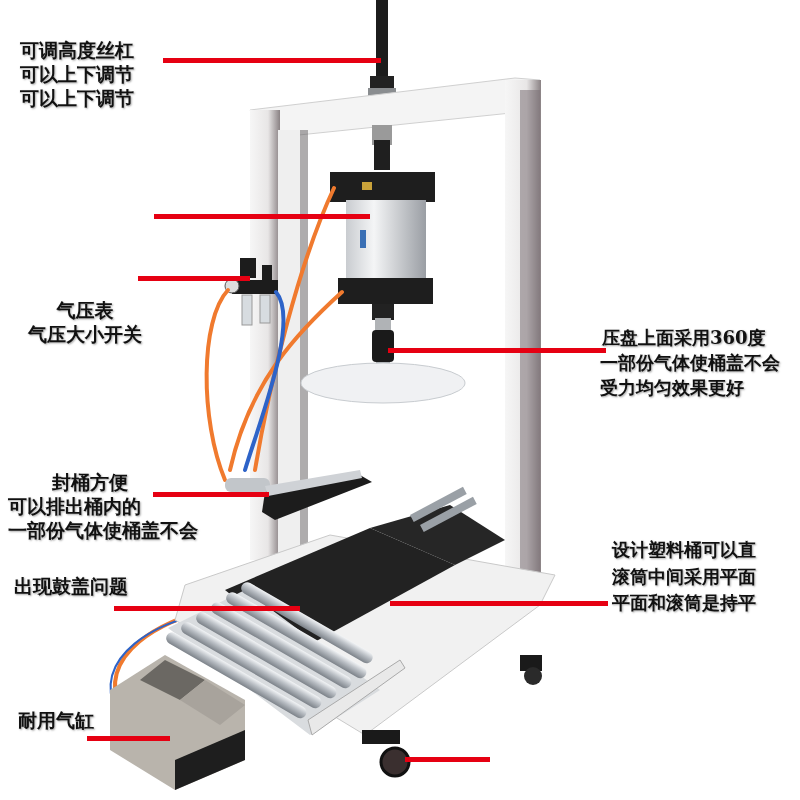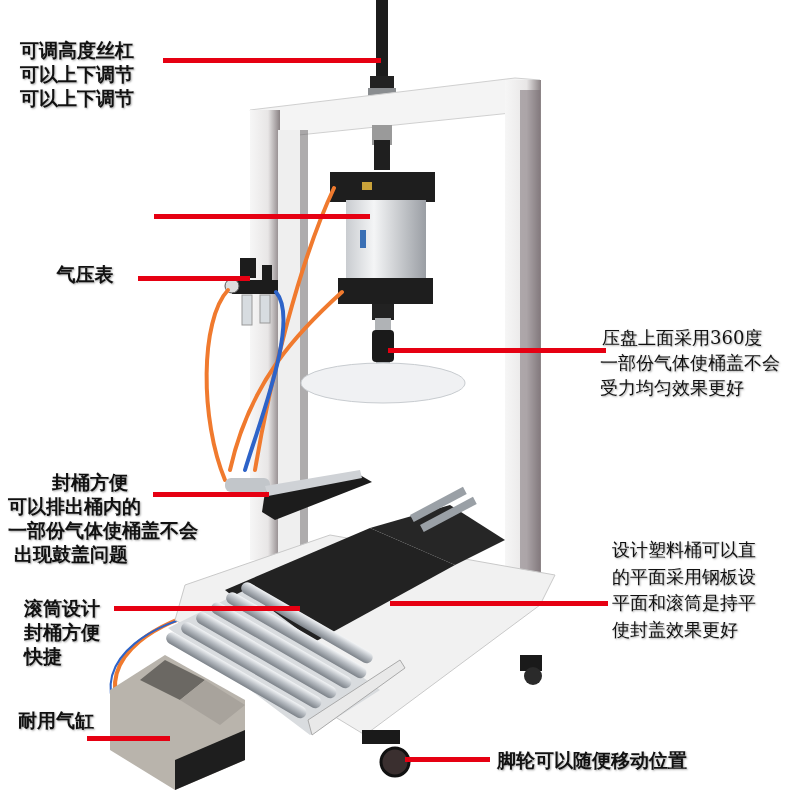--- a/index.html
+++ b/index.html
@@ -1,23 +1,23 @@
 <!DOCTYPE html>
 <html><head>
 <meta charset="utf-8">
 <style>
   html, body { margin:0; padding:0; background:#ffffff; }
   body { width:800px; height:800px; position:relative; overflow:hidden; font-family:"DejaVu Sans", sans-serif; }
   #stage { position:absolute; left:0; top:0; width:800px; height:564px; }
   svg.machine { position:absolute; left:0; top:0; }
   .label { position:absolute; color:#111; font-size:19px; line-height:24px; white-space:nowrap;
            text-shadow: 1px 1px 2px rgba(0,0,0,0.35); font-weight:bold; }
-  .label.serif { font-family:"DejaVu Serif", serif; font-weight:normal; font-size:18px; line-height:25px; }
+  .label.serif { font-family:"DejaVu Serif", serif; font-weight:bold; font-size:18px; line-height:25px; }
   .label div { display:block; }
-  .center { text-align:center; }
+  .center { text-align:center;margin-top:36px; }
   .leader { position:absolute; height:5px; background:#e60012; }
 </style>
 </head>
 <body>
 
 <div id="stage">
 
   <svg class="machine" width="800" height="800" viewBox="0 0 800 800">
     <defs>
       <linearGradient id="roller" x1="0" y1="0" x2="0" y2="1">
@@ -142,48 +142,40 @@
 
   <div class="label" style="left:20px; top:38px;">
     <div>可调高度丝杠</div>
     <div>可以上下调节</div>
     <div>可以上下调节</div>
   </div>
 
 
   <div class="label center" style="left:20px; top:262px; width:130px;">
     <div>气压表</div>
+    <div>气压大小开关</div>
   </div>
 
   <div class="label serif" style="left:600px; top:325px;">
     <div style="padding-left:2px;">压盘上面采用360度</div>
     <div>一部份气体使桶盖不会</div>
     <div>受力均匀效果更好</div>
   </div>
 
   <div class="label" style="left:8px; top:470px;">
     <div style="padding-left:44px;">封桶方便</div>
     <div>可以排出桶内的</div>
     <div>一部份气体使桶盖不会</div>
-    <div style="padding-left:6px;">出现鼓盖问题</div>
+    <div style="padding-left:6px;margin-top:32px;">出现鼓盖问题</div>
   </div>
 
   <div class="label serif" style="left:612px; top:537px; line-height:26.5px;">
     <div>设计塑料桶可以直</div>
-    <div>的平面采用钢板设</div>
+    <div>滚筒中间采用平面</div>
     <div>平面和滚筒是持平</div>
-    <div>使封盖效果更好</div>
   </div>
 
-  <div class="label" style="left:24px; top:596px;">
-    <div>滚筒设计</div>
-    <div>封桶方便</div>
-    <div>快捷</div>
-  </div>
 
   <div class="label" style="left:18px; top:708px;">
     <div>耐用气缸</div>
   </div>
 
-  <div class="label" style="left:497px; top:748px;">
-    <div>脚轮可以随便移动位置</div>
-  </div>
 </div>
 
 </body></html>

